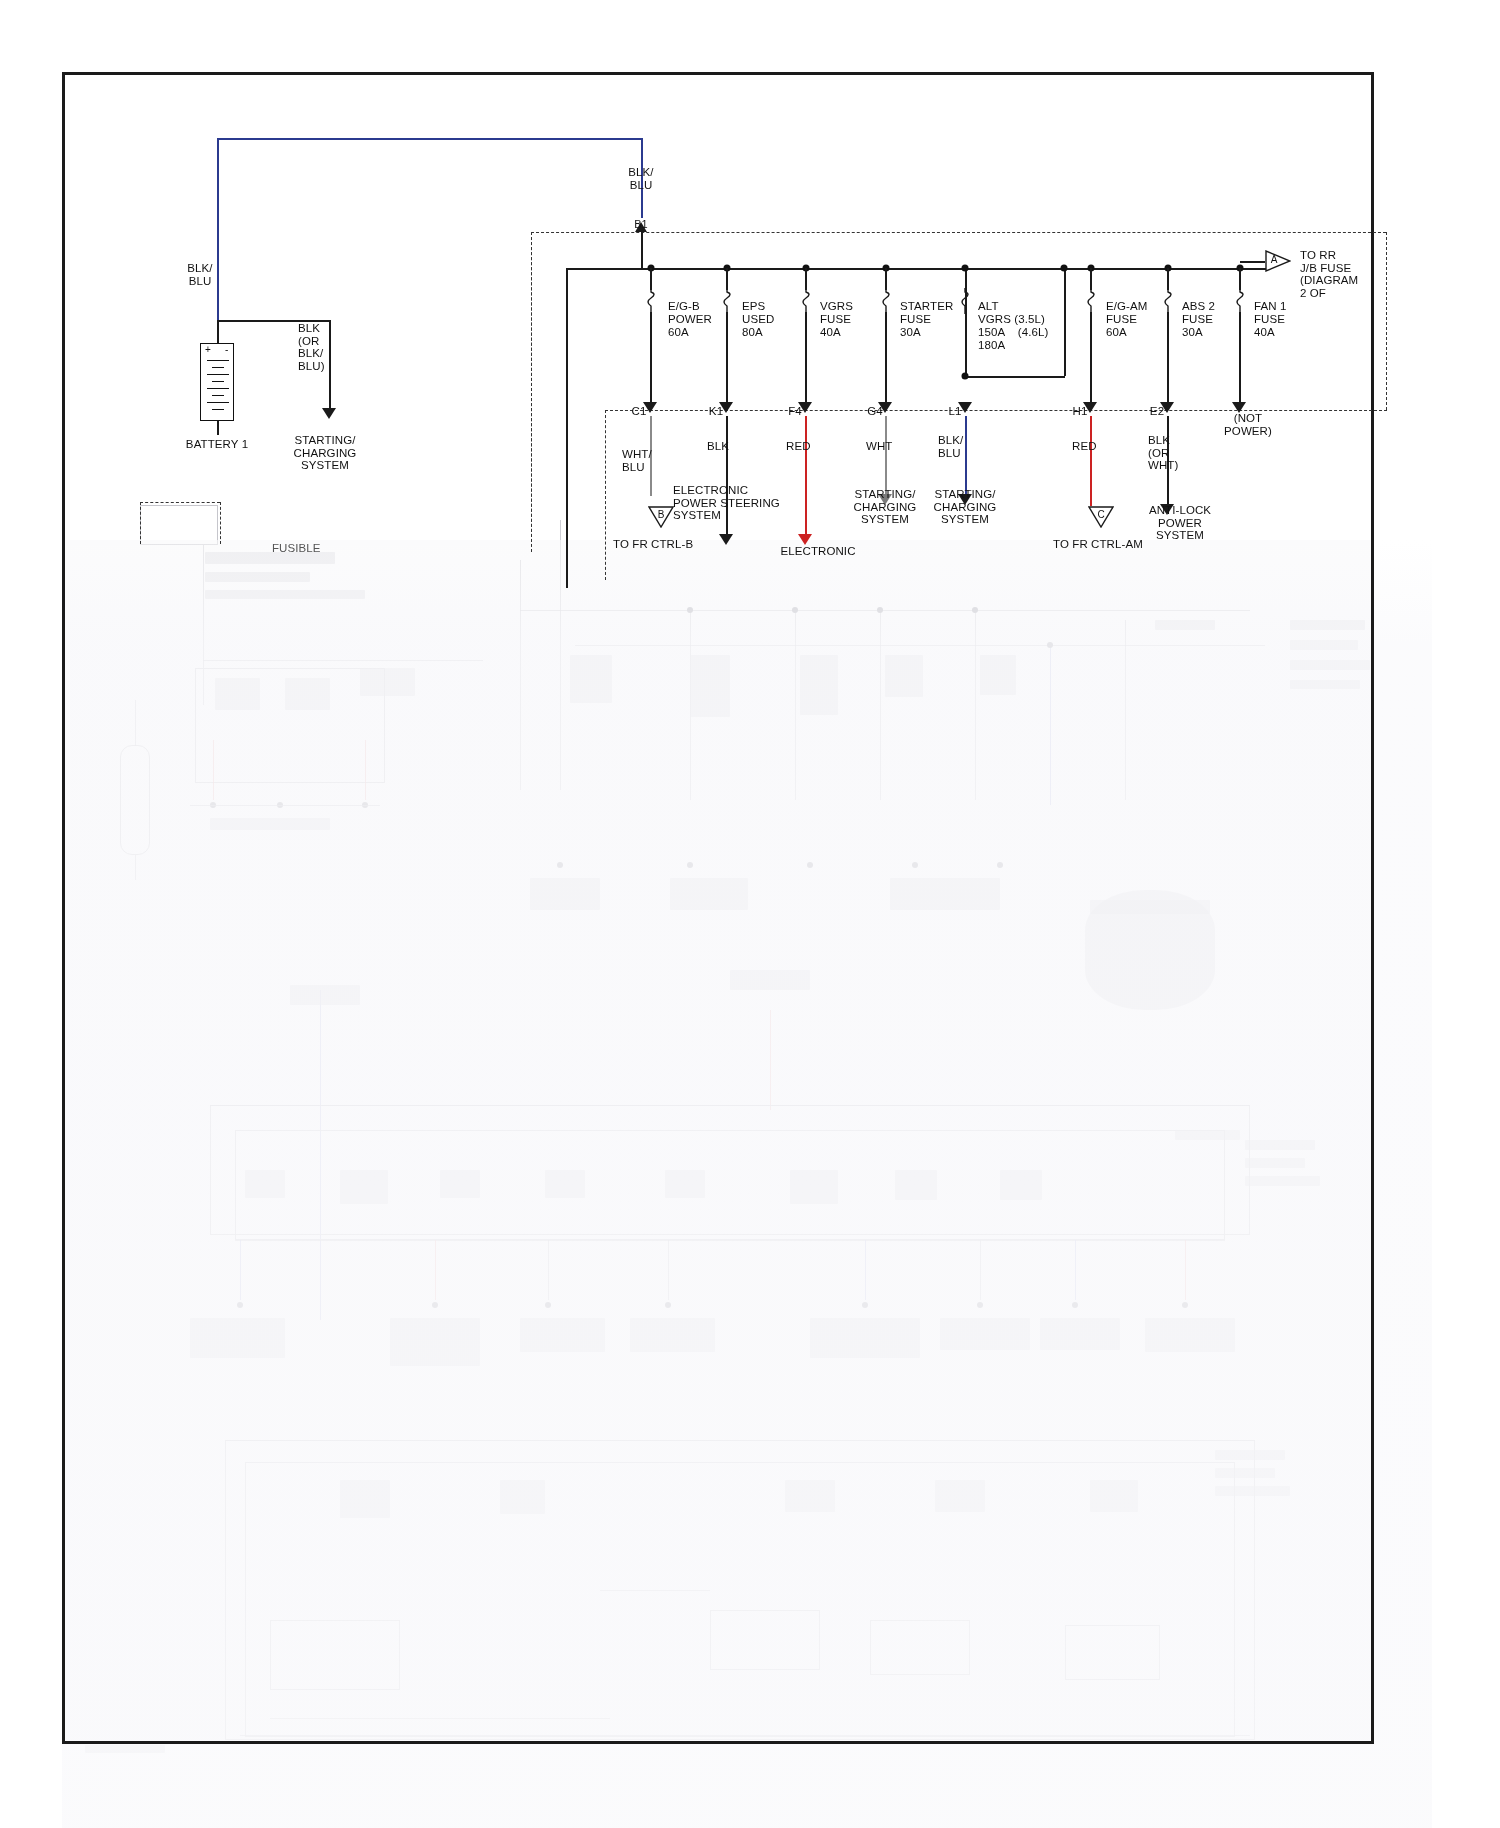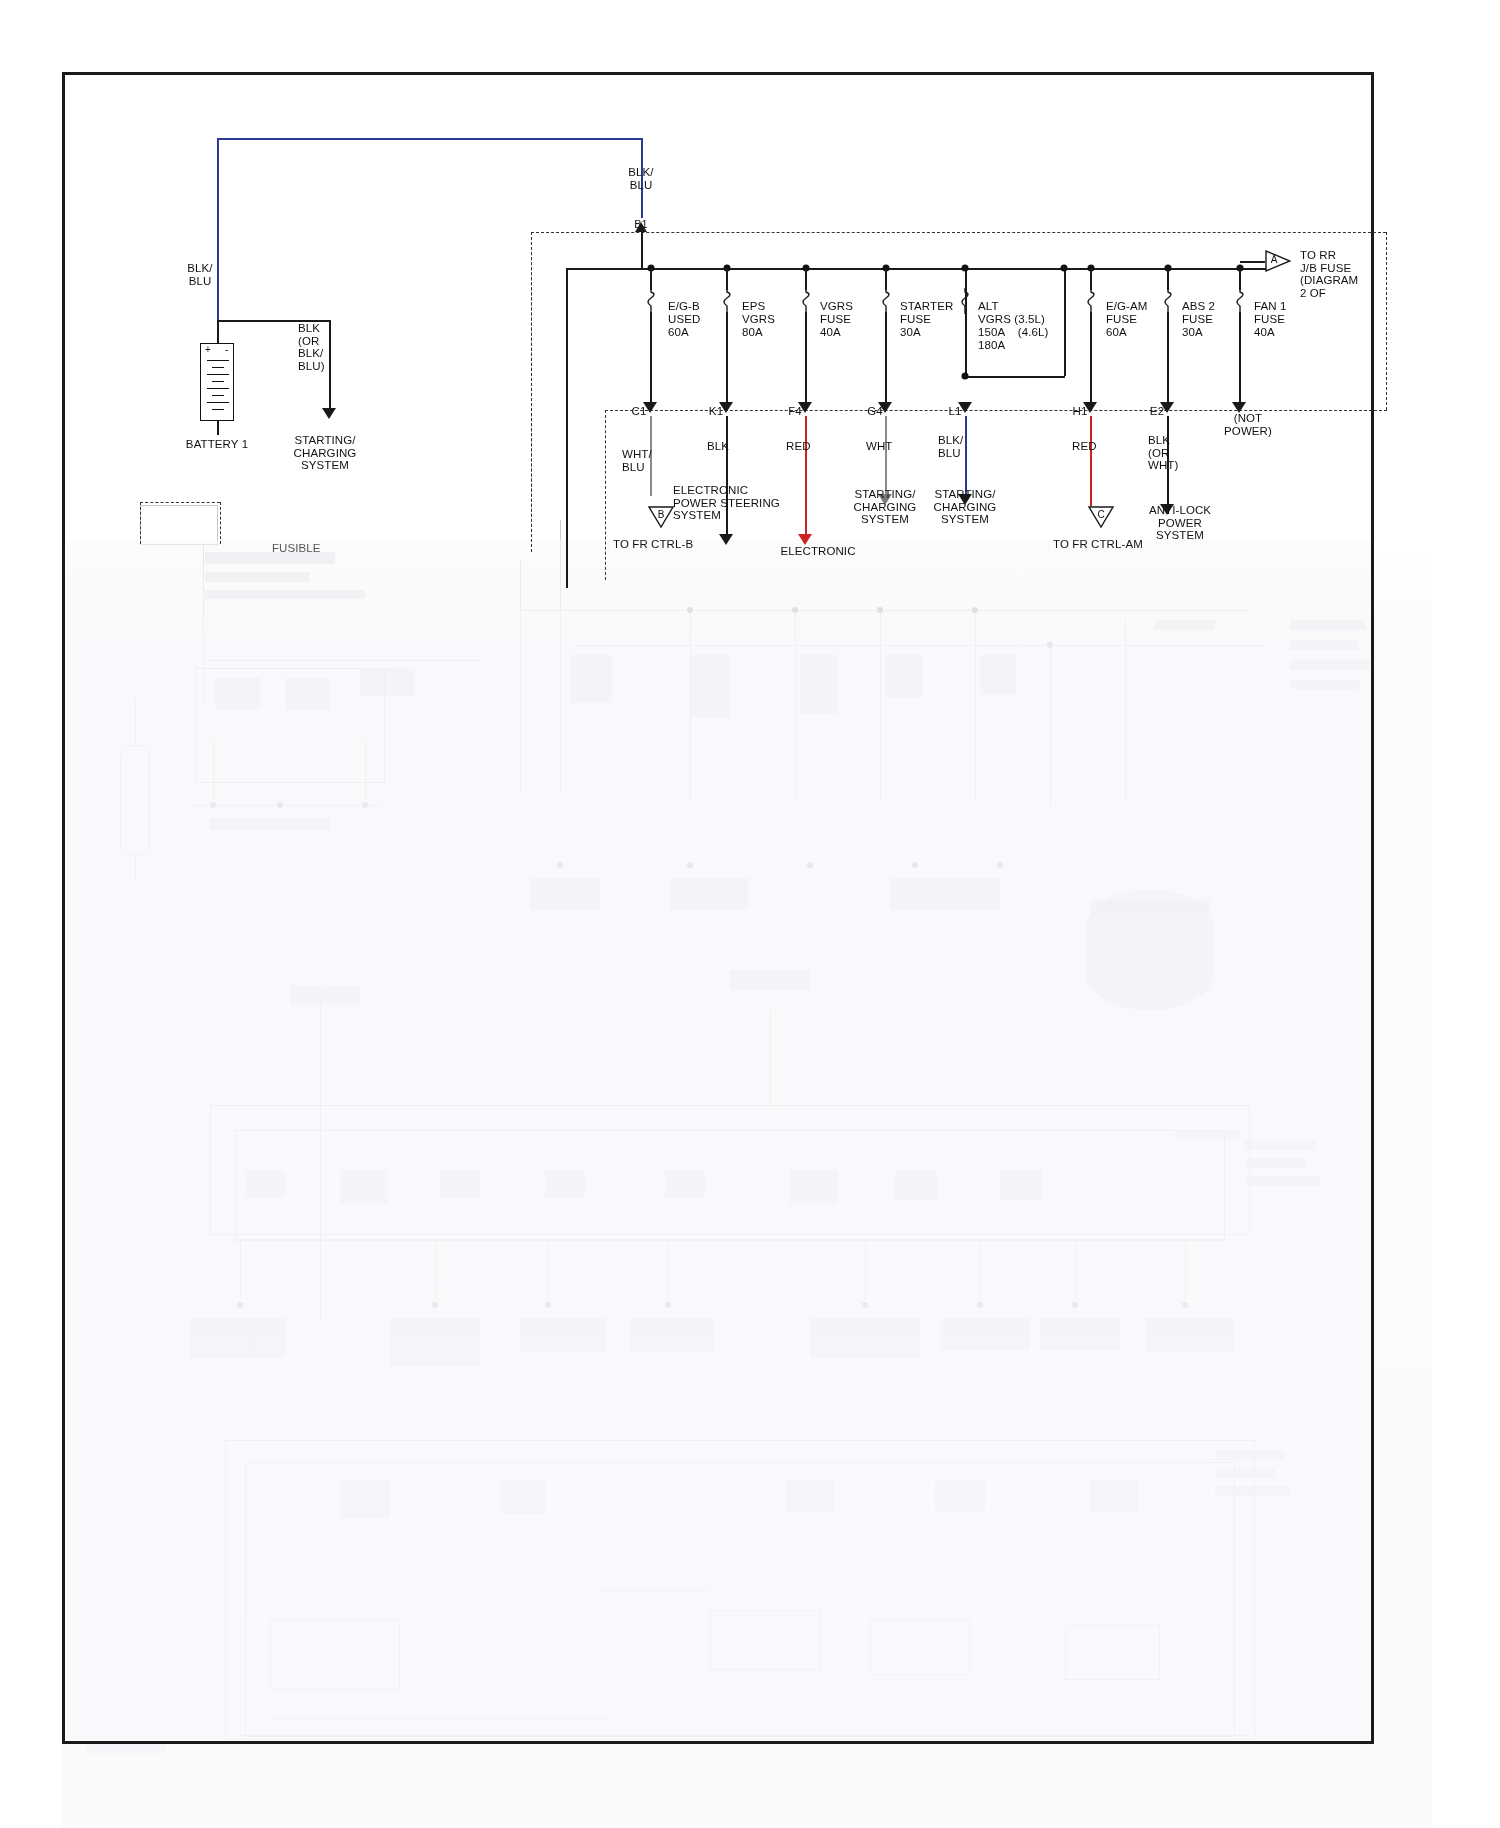--- a/index.html
+++ b/index.html
@@ -398,21 +398,21 @@
 
     <div class="dot" style="left:651px;top:268px;"></div>
     <div class="fuse" style="left:651px;top:288px;">
       <svg width="14" height="26" viewBox="0 0 14 26">
           <path d="M7 0 L7 4 Q13 6 7 10 Q1 14 7 18 L7 26" fill="none" stroke="#1a1a1a" stroke-width="1.4"></path>
         </svg>
     </div>
     <div class="wire v" style="left:650px;top:268px;height:22px;"></div>
     <div class="wire v" style="left:650px;top:312px;height:94px;"></div>
     <div class="txt" style="left:668px;top:300px;">E/G-B
-USED</div>
+POWER</div>
     <div class="txt" style="left:668px;top:326px;">60A</div>
     <div class="arrow-down" style="left:650px;top:402px;"></div>
     <div class="txt c" style="left:639px;top:405px;text-align:center;">C1</div>
     <div class="wire v gray" style="left:650px;top:416px;height:80px;"></div>
     <div class="txt" style="left:622px;top:448px;">WHT/
 BLU</div>
     <div class="ref-tri" style="left:661px;top:506px;">
       <svg width="26" height="22" viewBox="0 0 26 22">
           <path d="M1 1 L25 1 L13 21 Z" fill="none" stroke="#1a1a1a" stroke-width="1.4"></path>
         </svg>
@@ -422,21 +422,21 @@
 
     <div class="dot" style="left:727px;top:268px;"></div>
     <div class="fuse" style="left:727px;top:288px;">
       <svg width="14" height="26" viewBox="0 0 14 26">
           <path d="M7 0 L7 4 Q13 6 7 10 Q1 14 7 18 L7 26" fill="none" stroke="#1a1a1a" stroke-width="1.4"></path>
         </svg>
     </div>
     <div class="wire v" style="left:726px;top:268px;height:22px;"></div>
     <div class="wire v" style="left:726px;top:312px;height:94px;"></div>
     <div class="txt" style="left:742px;top:300px;">EPS
-VGRS</div>
+USED</div>
     <div class="txt" style="left:742px;top:326px;">80A</div>
     <div class="arrow-down" style="left:726px;top:402px;"></div>
     <div class="txt c" style="left:716px;top:405px;text-align:center;">K1</div>
     <div class="wire v" style="left:726px;top:416px;height:120px;"></div>
     <div class="txt" style="left:707px;top:440px;">BLK</div>
     <div class="arrow-down" style="left:726px;top:534px;"></div>
     <div class="txt" style="left:673px;top:484px;">ELECTRONIC
 POWER STEERING
 SYSTEM</div>
 

